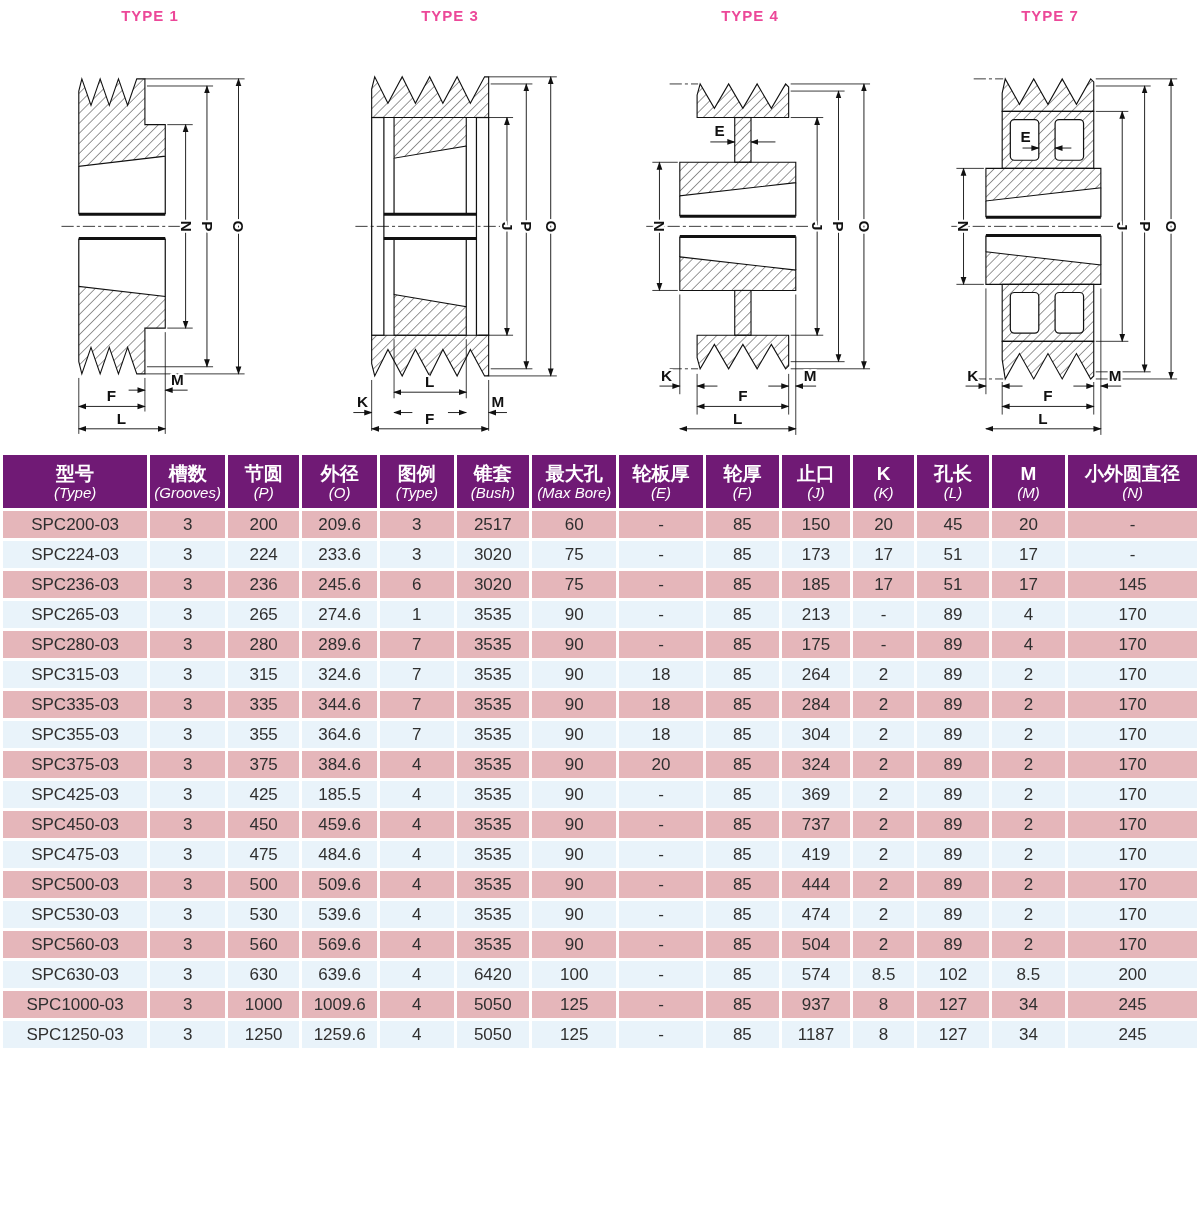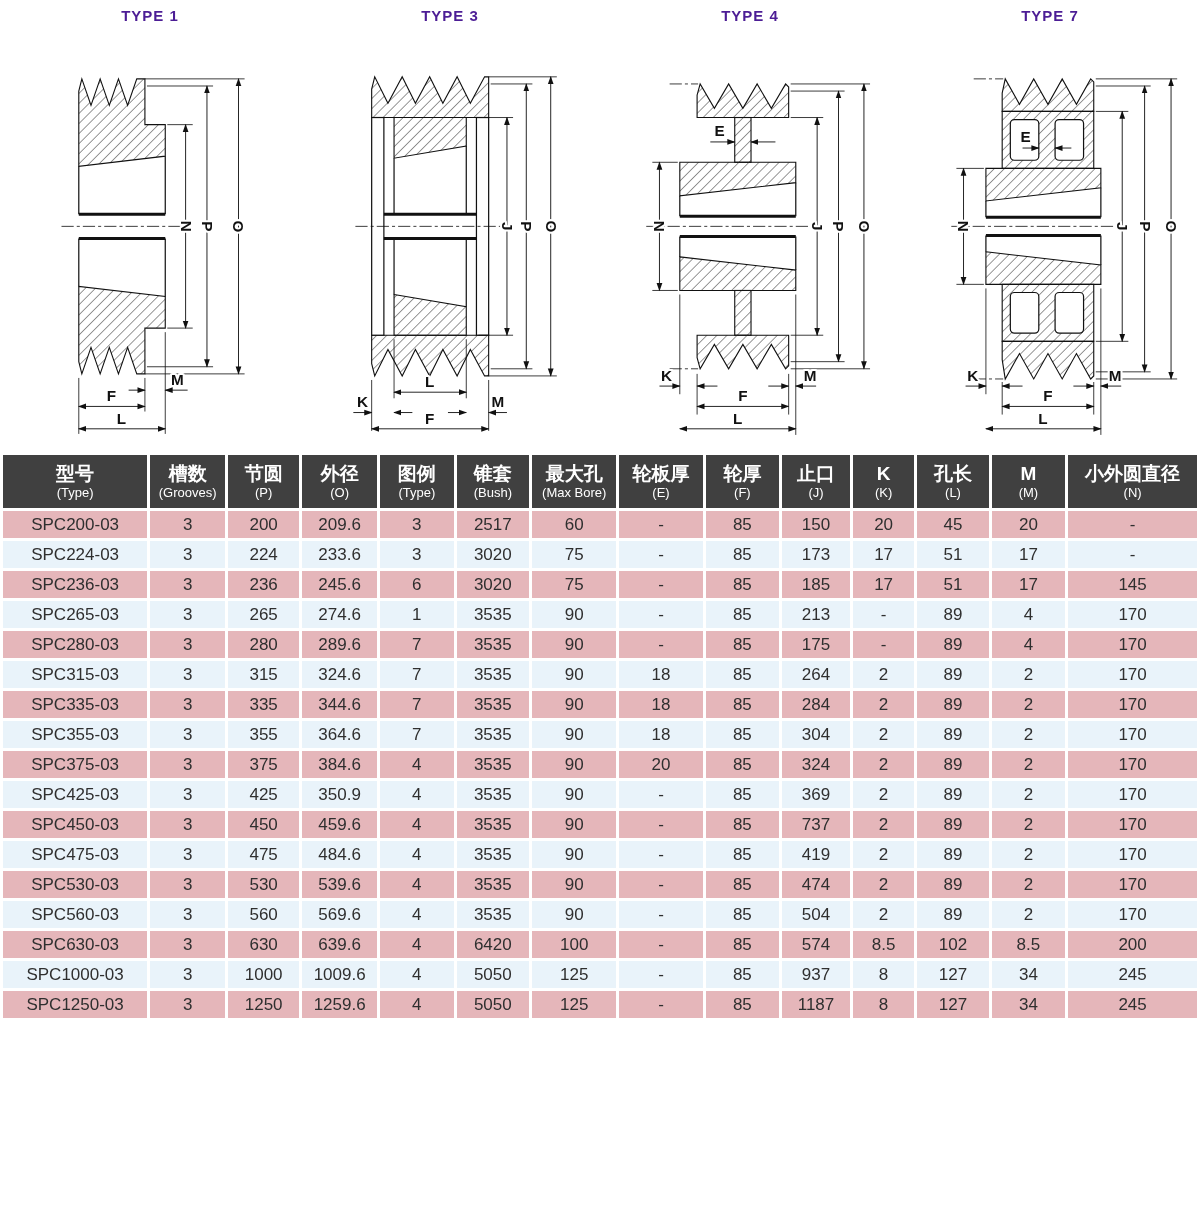--- a/index.html
+++ b/index.html
@@ -1,36 +1,36 @@
 <!DOCTYPE html>
 <html><head>
 <meta charset="utf-8">
 <style>
   html,body{margin:0;padding:0;background:#fff;}
   body{width:1200px;height:1213px;overflow:hidden;font-family:"Liberation Sans","DejaVu Sans",sans-serif;}
   .page{width:1200px;}
   
   .figures{display:flex;width:1200px;height:444px;padding-top:4px;box-sizing:border-box;}
   .figure{flex:1;text-align:center;}
-  .fig-title{font-weight:bold;font-size:15px;letter-spacing:1px;color:#4c1d95;height:24px;line-height:24px;}
+  .fig-title{font-weight:bold;font-size:15px;letter-spacing:1px;color:#ec4899;height:24px;line-height:24px;}
   .figure svg{width:100%;height:412px;display:block;}
   .ol{fill:none;stroke:#111;stroke-width:1.2;}
   .hf{stroke:#111;stroke-width:1.1;}
   .wf{fill:#fff;stroke:#111;stroke-width:1.2;}
   .bore{stroke:#111;stroke-width:3;}
   .cl{stroke:#111;stroke-width:0.8;stroke-dasharray:12 3 3 3;fill:none;}
   .dim{stroke:#111;stroke-width:0.9;fill:none;}
   .ext{stroke:#111;stroke-width:0.8;fill:none;}
   .lbl{font-family:"Liberation Sans","DejaVu Sans",sans-serif;font-weight:bold;font-size:15px;fill:#111;
        paint-order:stroke;stroke:#fff;stroke-width:4px;stroke-linejoin:round;text-anchor:middle;}
   
   table.spec{width:1200px;border-collapse:collapse;table-layout:fixed;margin-top:8px;}
-  table.spec th{background:#404040;color:#fff;border:3px solid #fff;padding:7px 1px;vertical-align:middle;}
+  table.spec th{background:#701a75;color:#fff;border:3px solid #fff;padding:7px 1px;vertical-align:middle;}
   table.spec th .h-zh{font-size:19px;font-weight:bold;line-height:23px;}
-  table.spec th .h-en{font-size:13px;font-weight:normal;line-height:16px;}
+  table.spec th .h-en{font-size:15px;font-weight:normal;line-height:16px;font-style:italic;}
   table.spec td{border:3px solid #fff;height:27px;text-align:center;font-size:17px;color:#2f2f2f;padding:0;}
   table.spec tbody tr:nth-child(odd) td{background:#e5b6ba;}
   table.spec tbody tr:nth-child(even) td{background:#e9f3fa;}
 </style>
 </head>
 <body>
 
 <div class="page">
 
   <div class="figures">
@@ -500,21 +500,21 @@
           <td>324</td>
           <td>2</td>
           <td>89</td>
           <td>2</td>
           <td>170</td>
         </tr>
         <tr>
           <td>SPC425-03</td>
           <td>3</td>
           <td>425</td>
-          <td>350.9</td>
+          <td>185.5</td>
           <td>4</td>
           <td>3535</td>
           <td>90</td>
           <td>-</td>
           <td>85</td>
           <td>369</td>
           <td>2</td>
           <td>89</td>
           <td>2</td>
           <td>170</td>
@@ -539,20 +539,36 @@
           <td>SPC475-03</td>
           <td>3</td>
           <td>475</td>
           <td>484.6</td>
           <td>4</td>
           <td>3535</td>
           <td>90</td>
           <td>-</td>
           <td>85</td>
           <td>419</td>
+          <td>2</td>
+          <td>89</td>
+          <td>2</td>
+          <td>170</td>
+        </tr>
+        <tr>
+          <td>SPC500-03</td>
+          <td>3</td>
+          <td>500</td>
+          <td>509.6</td>
+          <td>4</td>
+          <td>3535</td>
+          <td>90</td>
+          <td>-</td>
+          <td>85</td>
+          <td>444</td>
           <td>2</td>
           <td>89</td>
           <td>2</td>
           <td>170</td>
         </tr>
         <tr>
           <td>SPC530-03</td>
           <td>3</td>
           <td>530</td>
           <td>539.6</td>

